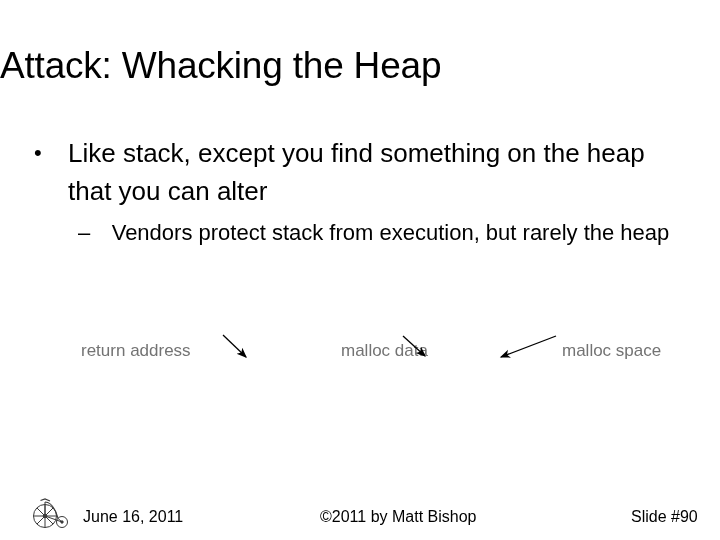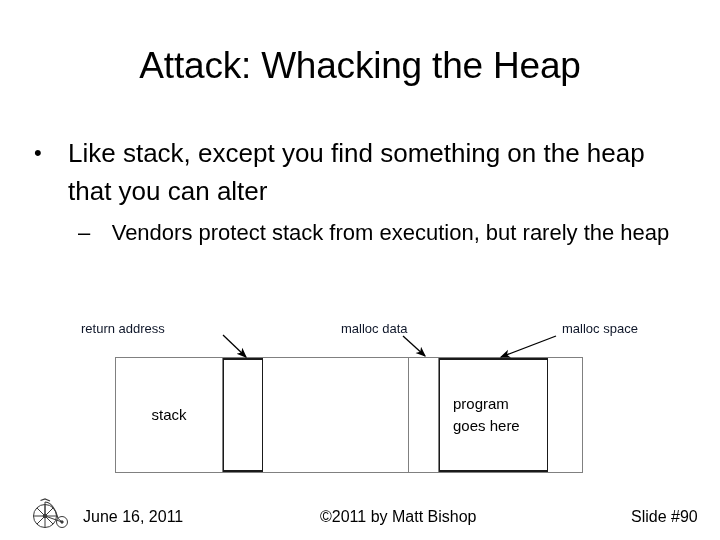--- a/index.html
+++ b/index.html
@@ -18,21 +18,20 @@
     background: #ffffff;
     overflow: hidden;
   }
 
   
   .slide-title {
     position: absolute;
     left: 0;
     top: 44px;
     width: 720px;
-    text-align: center;
     font-size: 37px;
     font-weight: 400;
     letter-spacing: -0.2px;
     line-height: 44px;
     color: #000000;
     white-space: nowrap;
   }
 
   
   .bullet-l1 {
@@ -86,24 +85,25 @@
   #diagram {
     position: absolute;
     left: 0;
     top: 0;
     width: 720px;
     height: 540px;
     pointer-events: none;
   }
   .dlabel {
     position: absolute;
-    font-size: 13px;
+    font-size: 17px;
     line-height: 18px;
-    color: #0f172a;
+    color: #737373;
     white-space: nowrap;
+    margin-top: 22px;
   }
   #lbl-return  { left: 81px;  top: 320px; }
   #lbl-mdata   { left: 341px; top: 320px; }
   #lbl-mspace  { left: 562px; top: 320px; }
 
   .memorybar {
     position: absolute;
     left: 115px;
     top: 357px;
     width: 468px;
@@ -175,35 +175,20 @@
 
   <div class="bullet-l2">
     <span class="marker">–</span>
     <span class="btext">Vendors protect stack from execution, but rarely the heap</span>
   </div>
 
   <div class="dlabel" id="lbl-return">return address</div>
   <div class="dlabel" id="lbl-mdata">malloc data</div>
   <div class="dlabel" id="lbl-mspace">malloc space</div>
 
-  <div class="memorybar">
-    <div class="cell cell-stack">
-      <span>stack</span>
-    </div>
-    <div class="cell cell-ra emph"></div>
-    <div class="cell cell-gap1"></div>
-    <div class="cell cell-gap2"></div>
-    <div class="cell cell-program emph">
-      <span class="ptext">
-        <span>program</span><br>
-        <span>goes here</span>
-      </span>
-    </div>
-    <div class="cell cell-tail"></div>
-  </div>
 
   <svg id="diagram" viewBox="0 0 720 540" width="720" height="540">
     <defs>
       <marker id="ah" markerWidth="9" markerHeight="9" refX="7" refY="3.2" orient="auto" markerUnits="strokeWidth">
         <path d="M0,0 L8,3.2 L0,6.4 L2.1,3.2 z" fill="#000000"></path>
       </marker>
     </defs>
     <line x1="223" y1="335" x2="246" y2="357" stroke="#000000" stroke-width="1.3" marker-end="url(#ah)"></line>
     <line x1="403" y1="336" x2="425" y2="356" stroke="#000000" stroke-width="1.3" marker-end="url(#ah)"></line>
     <line x1="556" y1="336" x2="501" y2="357" stroke="#000000" stroke-width="1.3" marker-end="url(#ah)"></line>

